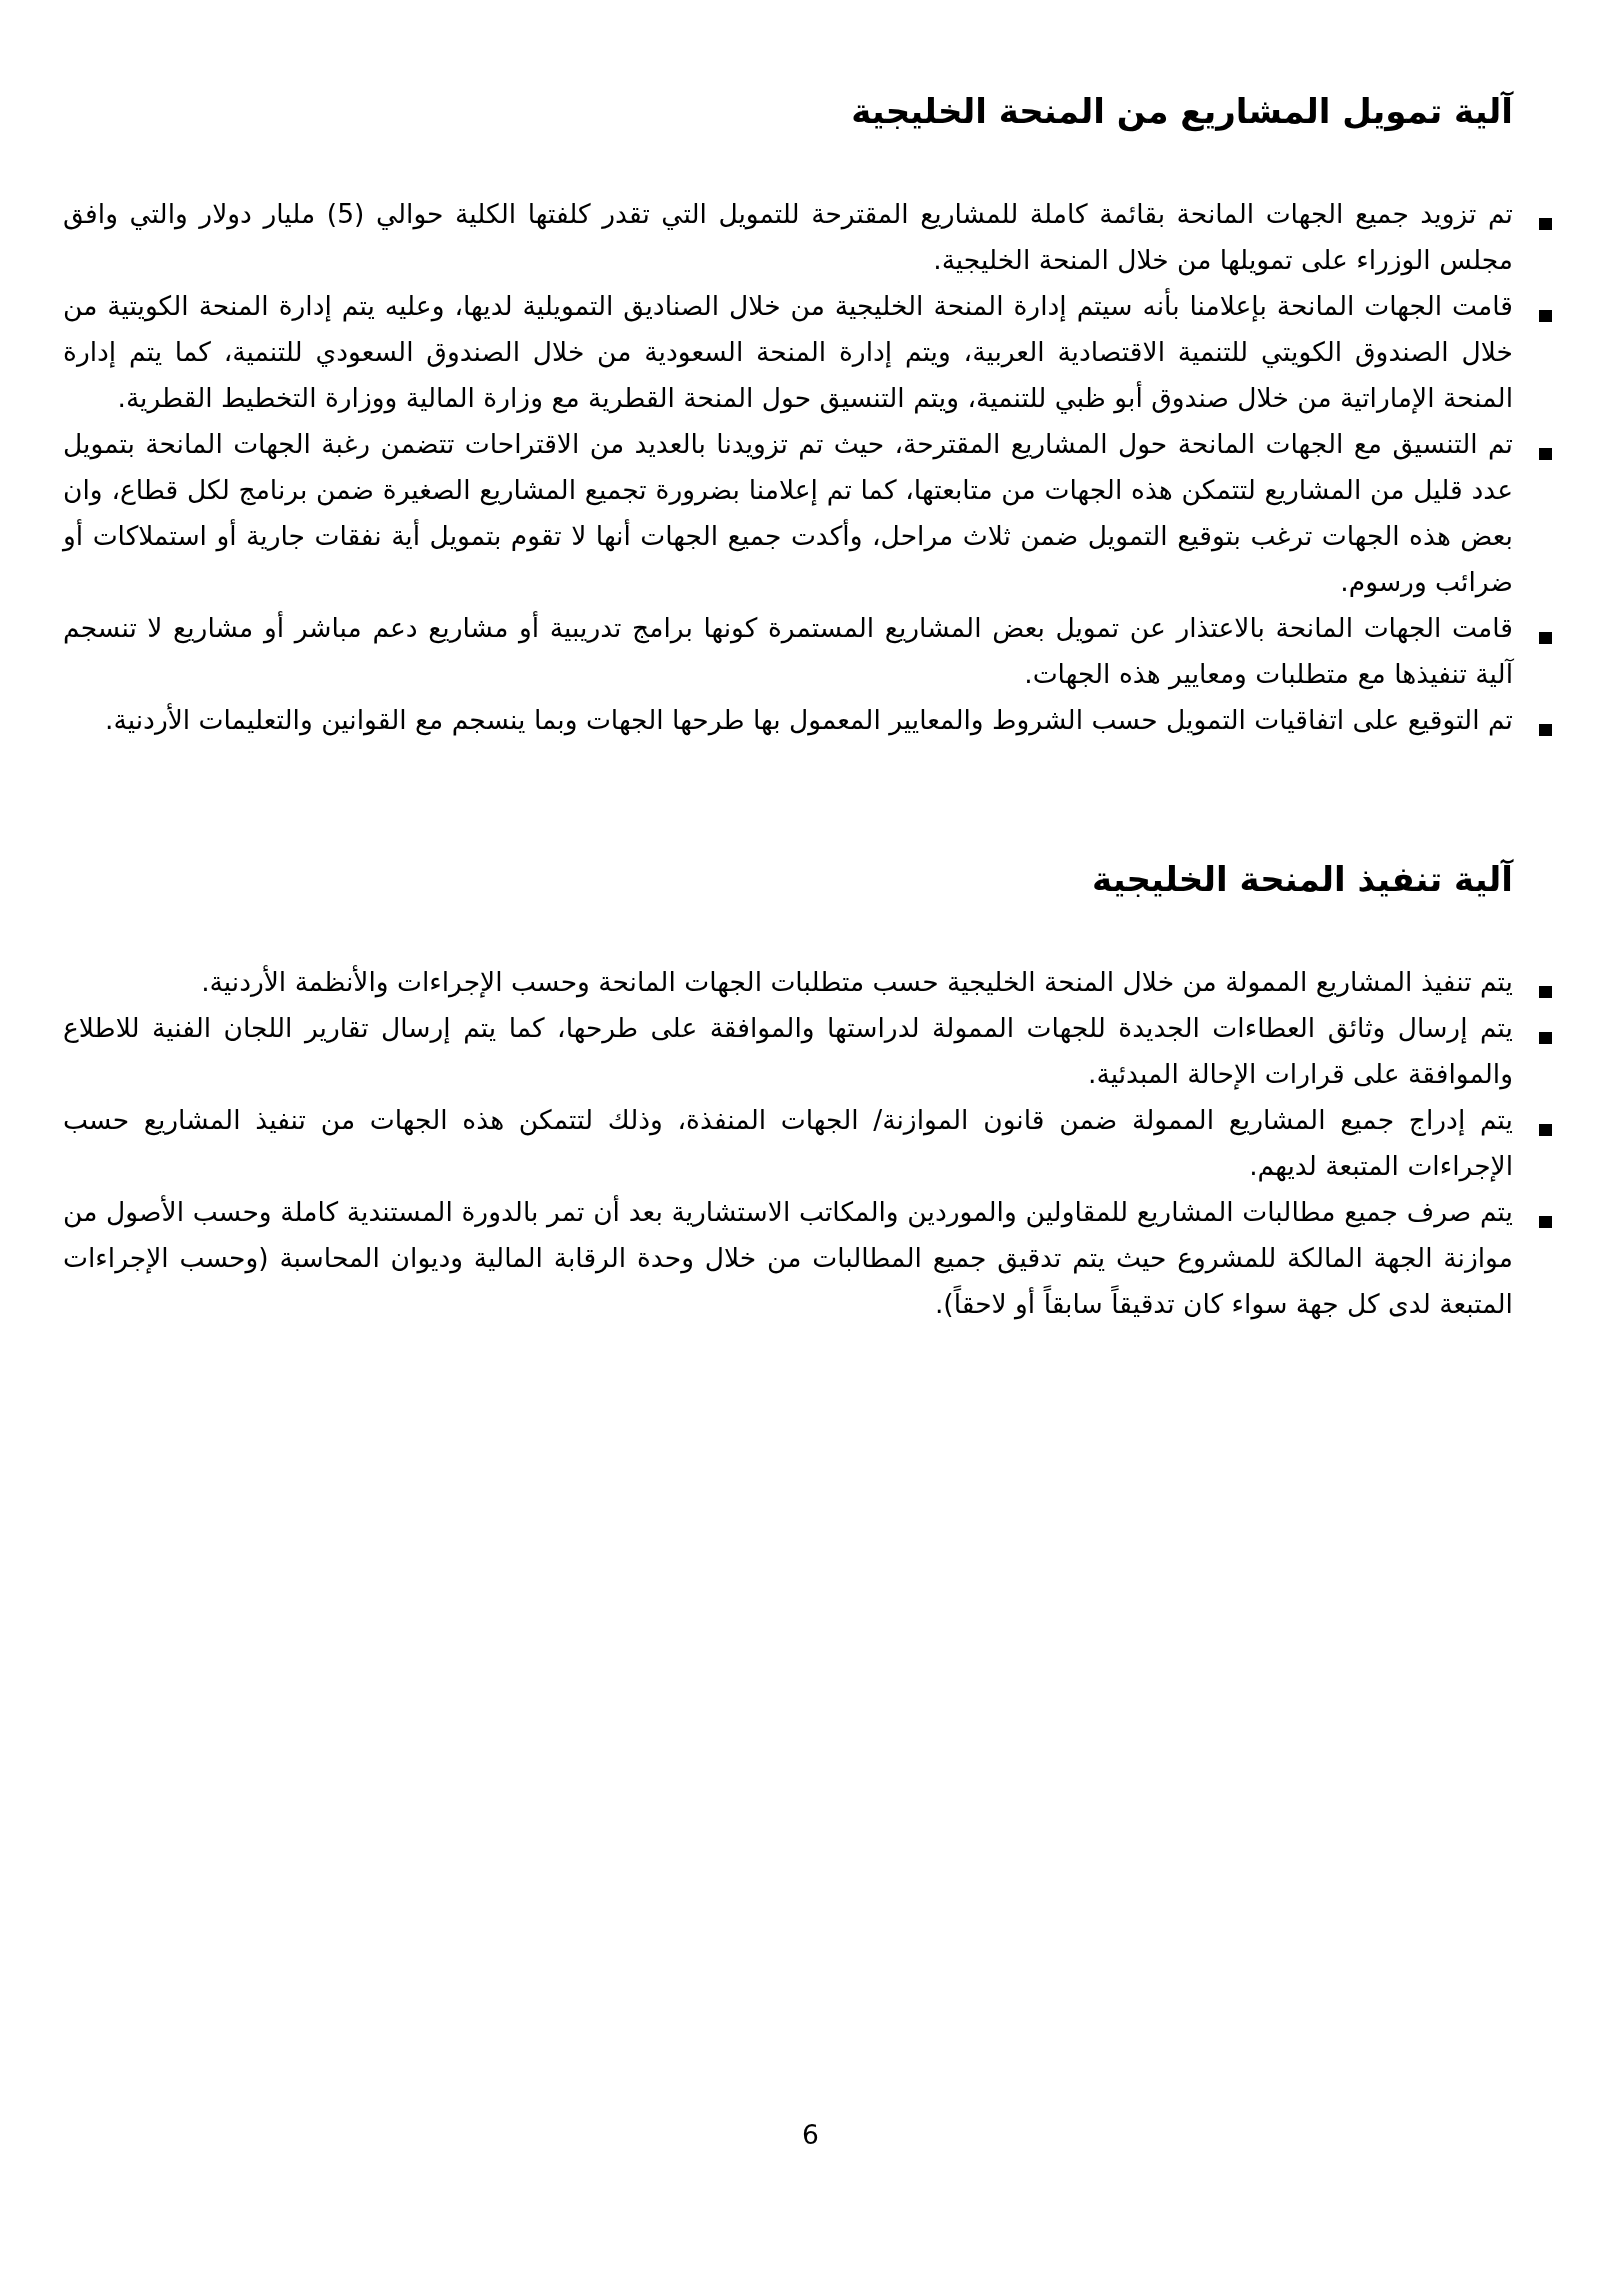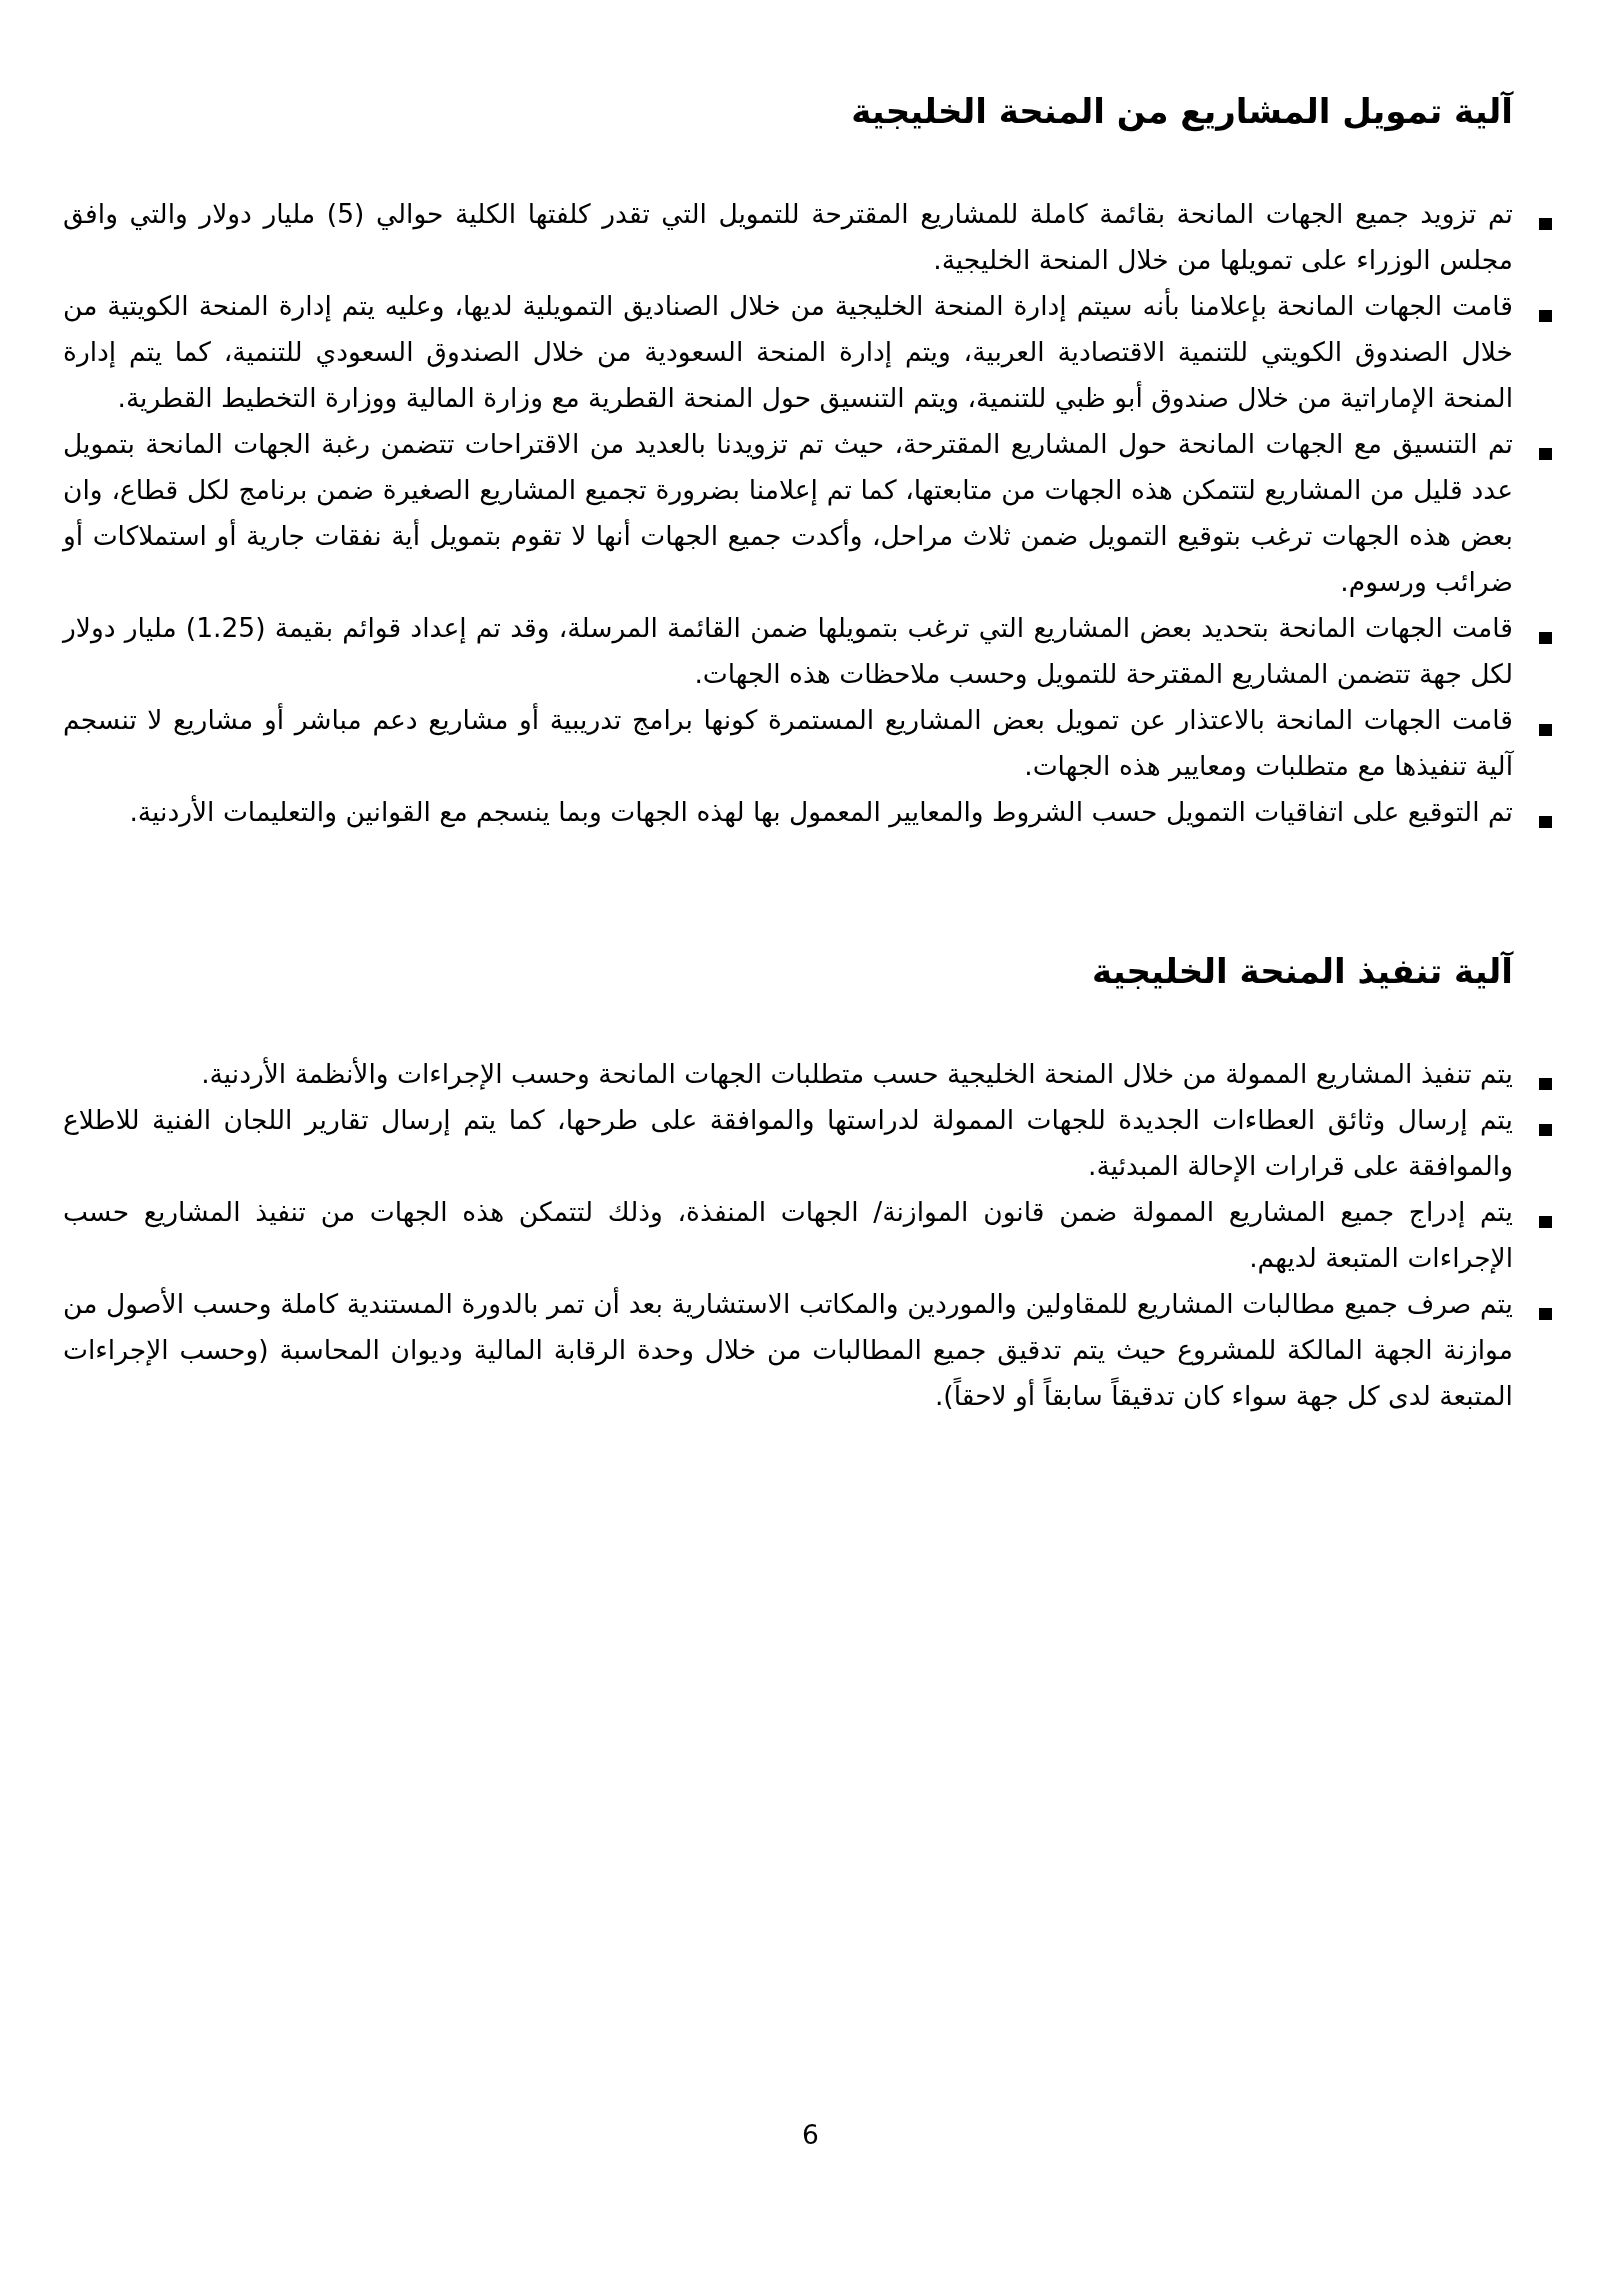--- a/index.html
+++ b/index.html
@@ -78,29 +78,25 @@
     <li>
       <span class="bullet-square"></span>
       <span>قامت الجهات المانحة بإعلامنا بأنه سيتم إدارة المنحة الخليجية من خلال الصناديق التمويلية لديها، وعليه يتم إدارة المنحة الكويتية من خلال الصندوق الكويتي للتنمية الاقتصادية العربية، ويتم إدارة المنحة السعودية من خلال الصندوق السعودي للتنمية، كما يتم إدارة المنحة الإماراتية من خلال صندوق أبو ظبي للتنمية، ويتم التنسيق حول المنحة القطرية مع وزارة المالية ووزارة التخطيط القطرية.</span>
     </li>
     <li>
       <span class="bullet-square"></span>
       <span>تم التنسيق مع الجهات المانحة حول المشاريع المقترحة، حيث تم تزويدنا بالعديد من الاقتراحات تتضمن رغبة الجهات المانحة بتمويل عدد قليل من المشاريع لتتمكن هذه الجهات من متابعتها، كما تم إعلامنا بضرورة تجميع المشاريع الصغيرة ضمن برنامج لكل قطاع، وان بعض هذه الجهات ترغب بتوقيع التمويل ضمن ثلاث مراحل، وأكدت جميع الجهات أنها لا تقوم بتمويل أية نفقات جارية أو استملاكات أو ضرائب ورسوم.</span>
     </li>
     <li>
       <span class="bullet-square"></span>
-      <span>قامت الجهات المانحة بتحديد بعض المشاريع التي ترغب بتمويلها ضمن القائمة المرسلة، وقد تم إعداد قوائم بقيمة (1.25) مليار دولار لكل جهة تتضمن المشاريع المقترحة للتمويل وحسب ملاحظات هذه الجهات.</span>
-    </li>
-    <li>
-      <span class="bullet-square"></span>
       <span>قامت الجهات المانحة بالاعتذار عن تمويل بعض المشاريع المستمرة كونها برامج تدريبية أو مشاريع دعم مباشر أو مشاريع لا تنسجم آلية تنفيذها مع متطلبات ومعايير هذه الجهات.</span>
     </li>
     <li>
       <span class="bullet-square"></span>
-      <span>تم التوقيع على اتفاقيات التمويل حسب الشروط والمعايير المعمول بها لهذه الجهات وبما ينسجم مع القوانين والتعليمات الأردنية.</span>
+      <span>تم التوقيع على اتفاقيات التمويل حسب الشروط والمعايير المعمول بها طرحها الجهات وبما ينسجم مع القوانين والتعليمات الأردنية.</span>
     </li>
   </ul>
 
   <h1 class="section-heading second">آلية تنفيذ المنحة الخليجية</h1>
 
   <ul class="bullet-list">
     <li>
       <span class="bullet-square"></span>
       <span>يتم تنفيذ المشاريع الممولة من خلال المنحة الخليجية حسب متطلبات الجهات المانحة وحسب الإجراءات والأنظمة الأردنية.</span>
     </li>

